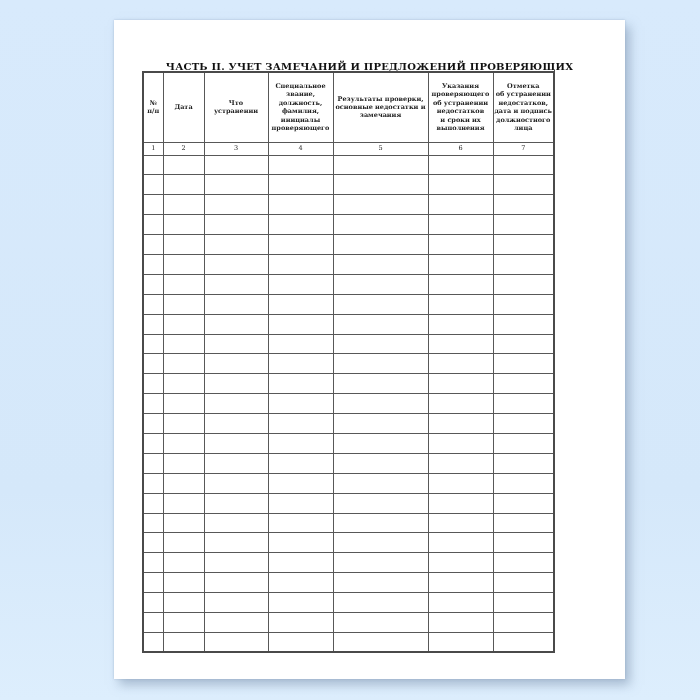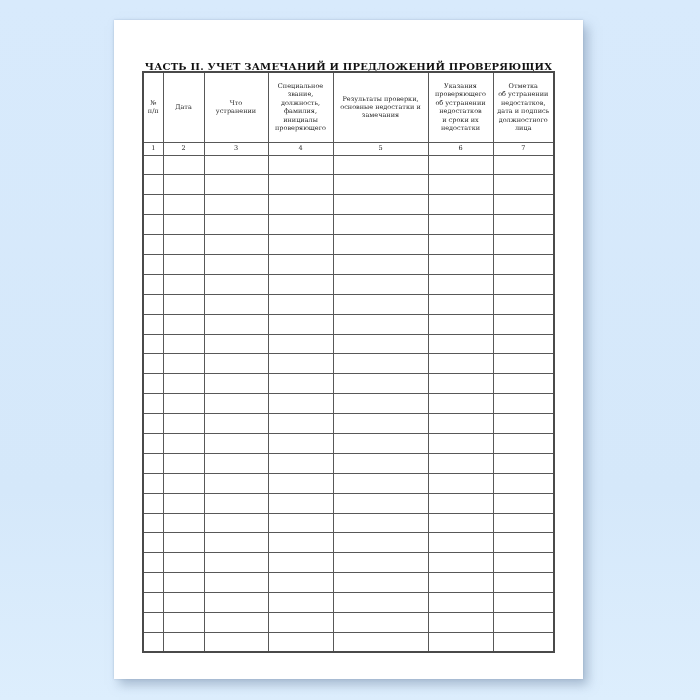--- a/index.html
+++ b/index.html
@@ -15,20 +15,21 @@
     position: relative;
   }
   .page {
     position: absolute;
     left: 114px;
     top: 20px;
     width: 469px;
     height: 659px;
     background: #ffffff;
     box-shadow: 0 0 2px rgba(140,160,185,0.55), 5px 6px 10px rgba(125,148,175,0.55);
+    padding-left: 42px;
   }
   .page-title {
     position: absolute;
     top: 41px;
     left: 0;
     width: 100%;
     margin: 0;
     text-align: center;
     font-size: 10px;
     font-weight: bold;
@@ -50,21 +51,21 @@
     border: 1px solid #585858;
     padding: 0;
     margin: 0;
     text-align: center;
     vertical-align: middle;
     color: #242424;
     overflow: hidden;
   }
   tr.header-row { height: 70px; }
   tr.header-row th {
-    font-weight: normal;
+    font-weight: bold;
     font-size: 6.5px;
     line-height: 1.3;
     white-space: pre-line;
   }
   tr.number-row { height: 13px; }
   tr.number-row th {
     font-weight: normal;
     font-size: 6.5px;
     line-height: 1;
   }
@@ -100,21 +101,21 @@
 инициалы
 проверяющего</th>
         <th>Результаты проверки,
 основные недостатки и
 замечания</th>
         <th>Указания
 проверяющего
 об устранении
 недостатков
 и сроки их
-недостатки</th>
+выполнения</th>
         <th>Отметка
 об устранении
 недостатков,
 дата и подпись
 должностного
 лица</th>
       </tr>
       <tr class="number-row">
         <th>1</th>
         <th>2</th>

